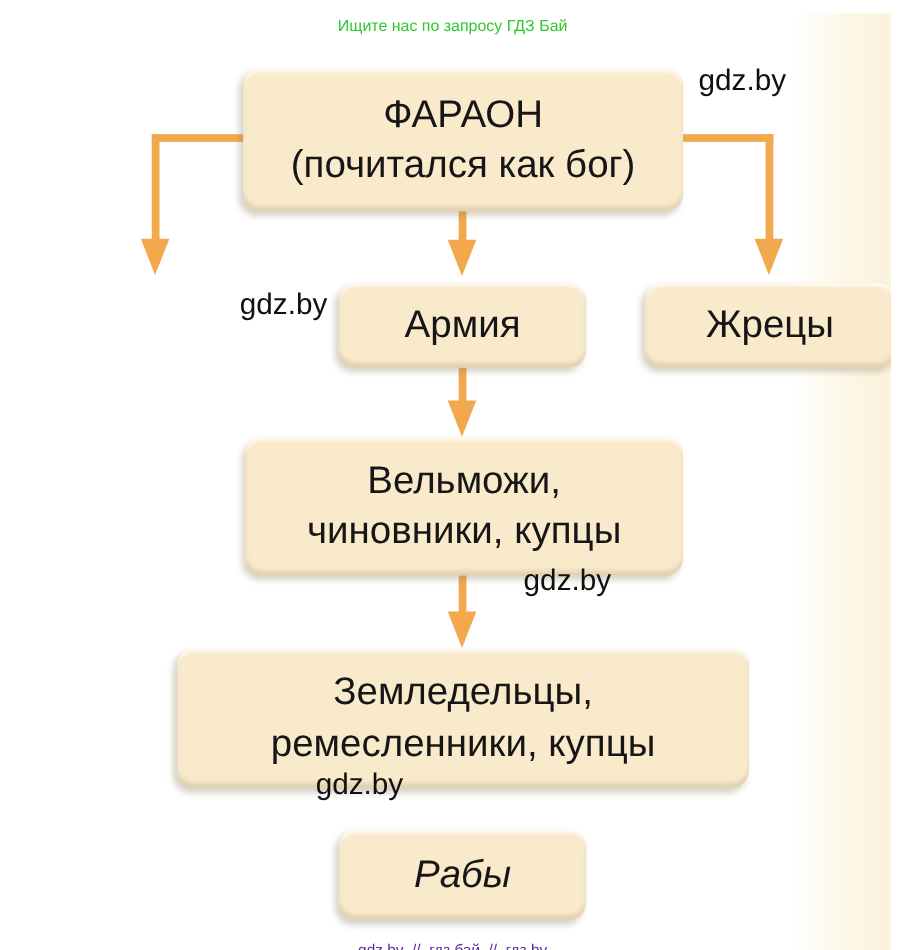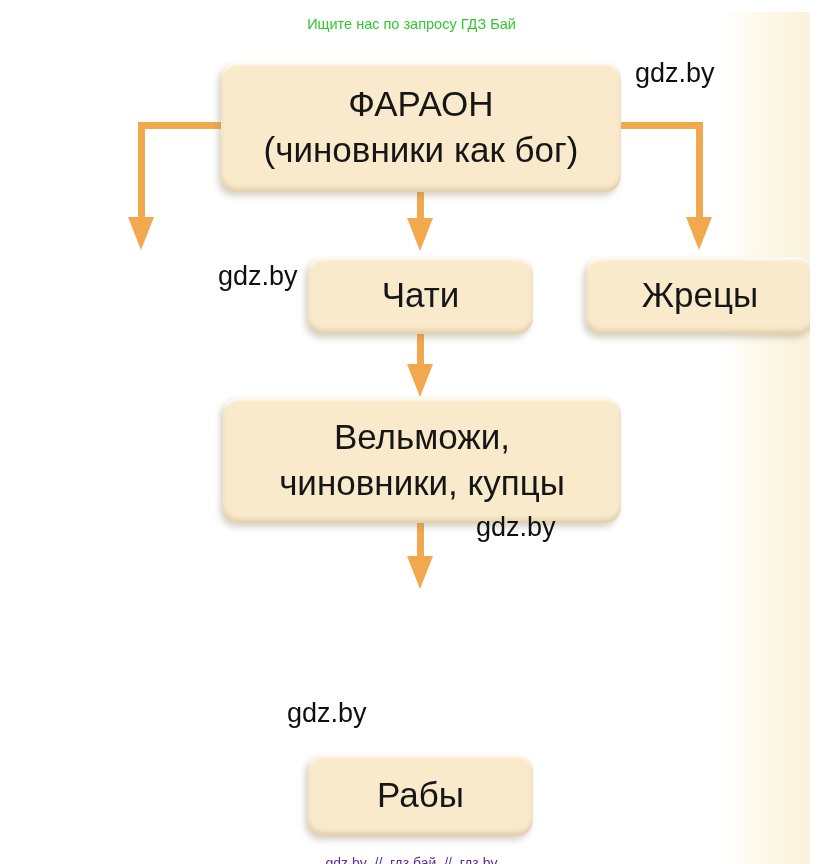--- a/index.html
+++ b/index.html
@@ -62,21 +62,21 @@
     color:#101010;
     z-index:5;
   }
   
   #n-pharaoh{left:208px;top:50px;width:400px;height:130px;}
   #n-priests{left:12px;top:245px;width:228px;height:77px;}
   #n-chati{left:295px;top:245px;width:225px;height:77px;}
   #n-army{left:573px;top:245px;width:228px;height:77px;}
   #n-nobles{left:210px;top:385px;width:398px;height:126px;}
   #n-farmers{left:148px;top:577px;width:520px;height:127px;}
-  #n-slaves{left:295px;top:742px;width:225px;height:82px;}
+  #n-slaves{left:295px;top:742px;width:225px;height:82px;font-style:italic;}
   
   #c-left-h{left:125px;top:110px;width:85px;height:7px;}
   #c-left-v{left:125px;top:110px;width:7px;height:96px;}
   #a-left{left:115px;top:205px;}
   #c-mid-v{left:404px;top:178px;width:7px;height:29px;}
   #a-mid{left:394px;top:206px;}
   #c-right-h{left:606px;top:110px;width:84px;height:7px;}
   #c-right-v{left:683px;top:110px;width:7px;height:96px;}
   #a-right{left:673px;top:205px;}
   #c-chati-v{left:404px;top:322px;width:7px;height:31px;}
@@ -113,31 +113,35 @@
   <div class="tri" id="a-right"></div>
 
   <div class="line" id="c-chati-v"></div>
   <div class="tri" id="a-chati"></div>
 
   <div class="line" id="c-nobles-v"></div>
   <div class="tri" id="a-nobles"></div>
 
   <div class="node" id="n-pharaoh">
     <span class="node-label">ФАРАОН
-(чиновники как бог)</span>
+(почитался как бог)</span>
   </div>
   <div class="node" id="n-chati">
-    <span class="node-label">Чати</span>
+    <span class="node-label">Армия</span>
   </div>
   <div class="node" id="n-army">
     <span class="node-label">Жрецы</span>
   </div>
   <div class="node" id="n-nobles">
     <span class="node-label">Вельможи,
 чиновники, купцы</span>
+  </div>
+  <div class="node" id="n-farmers">
+    <span class="node-label">Земледельцы,
+ремесленники, купцы</span>
   </div>
   <div class="node" id="n-slaves">
     <span class="node-label">Рабы</span>
   </div>
 
   <div class="footer-note">gdz by  //  гдз бай  //  гдз by</div>
 
 </div>
 
 </body></html>

